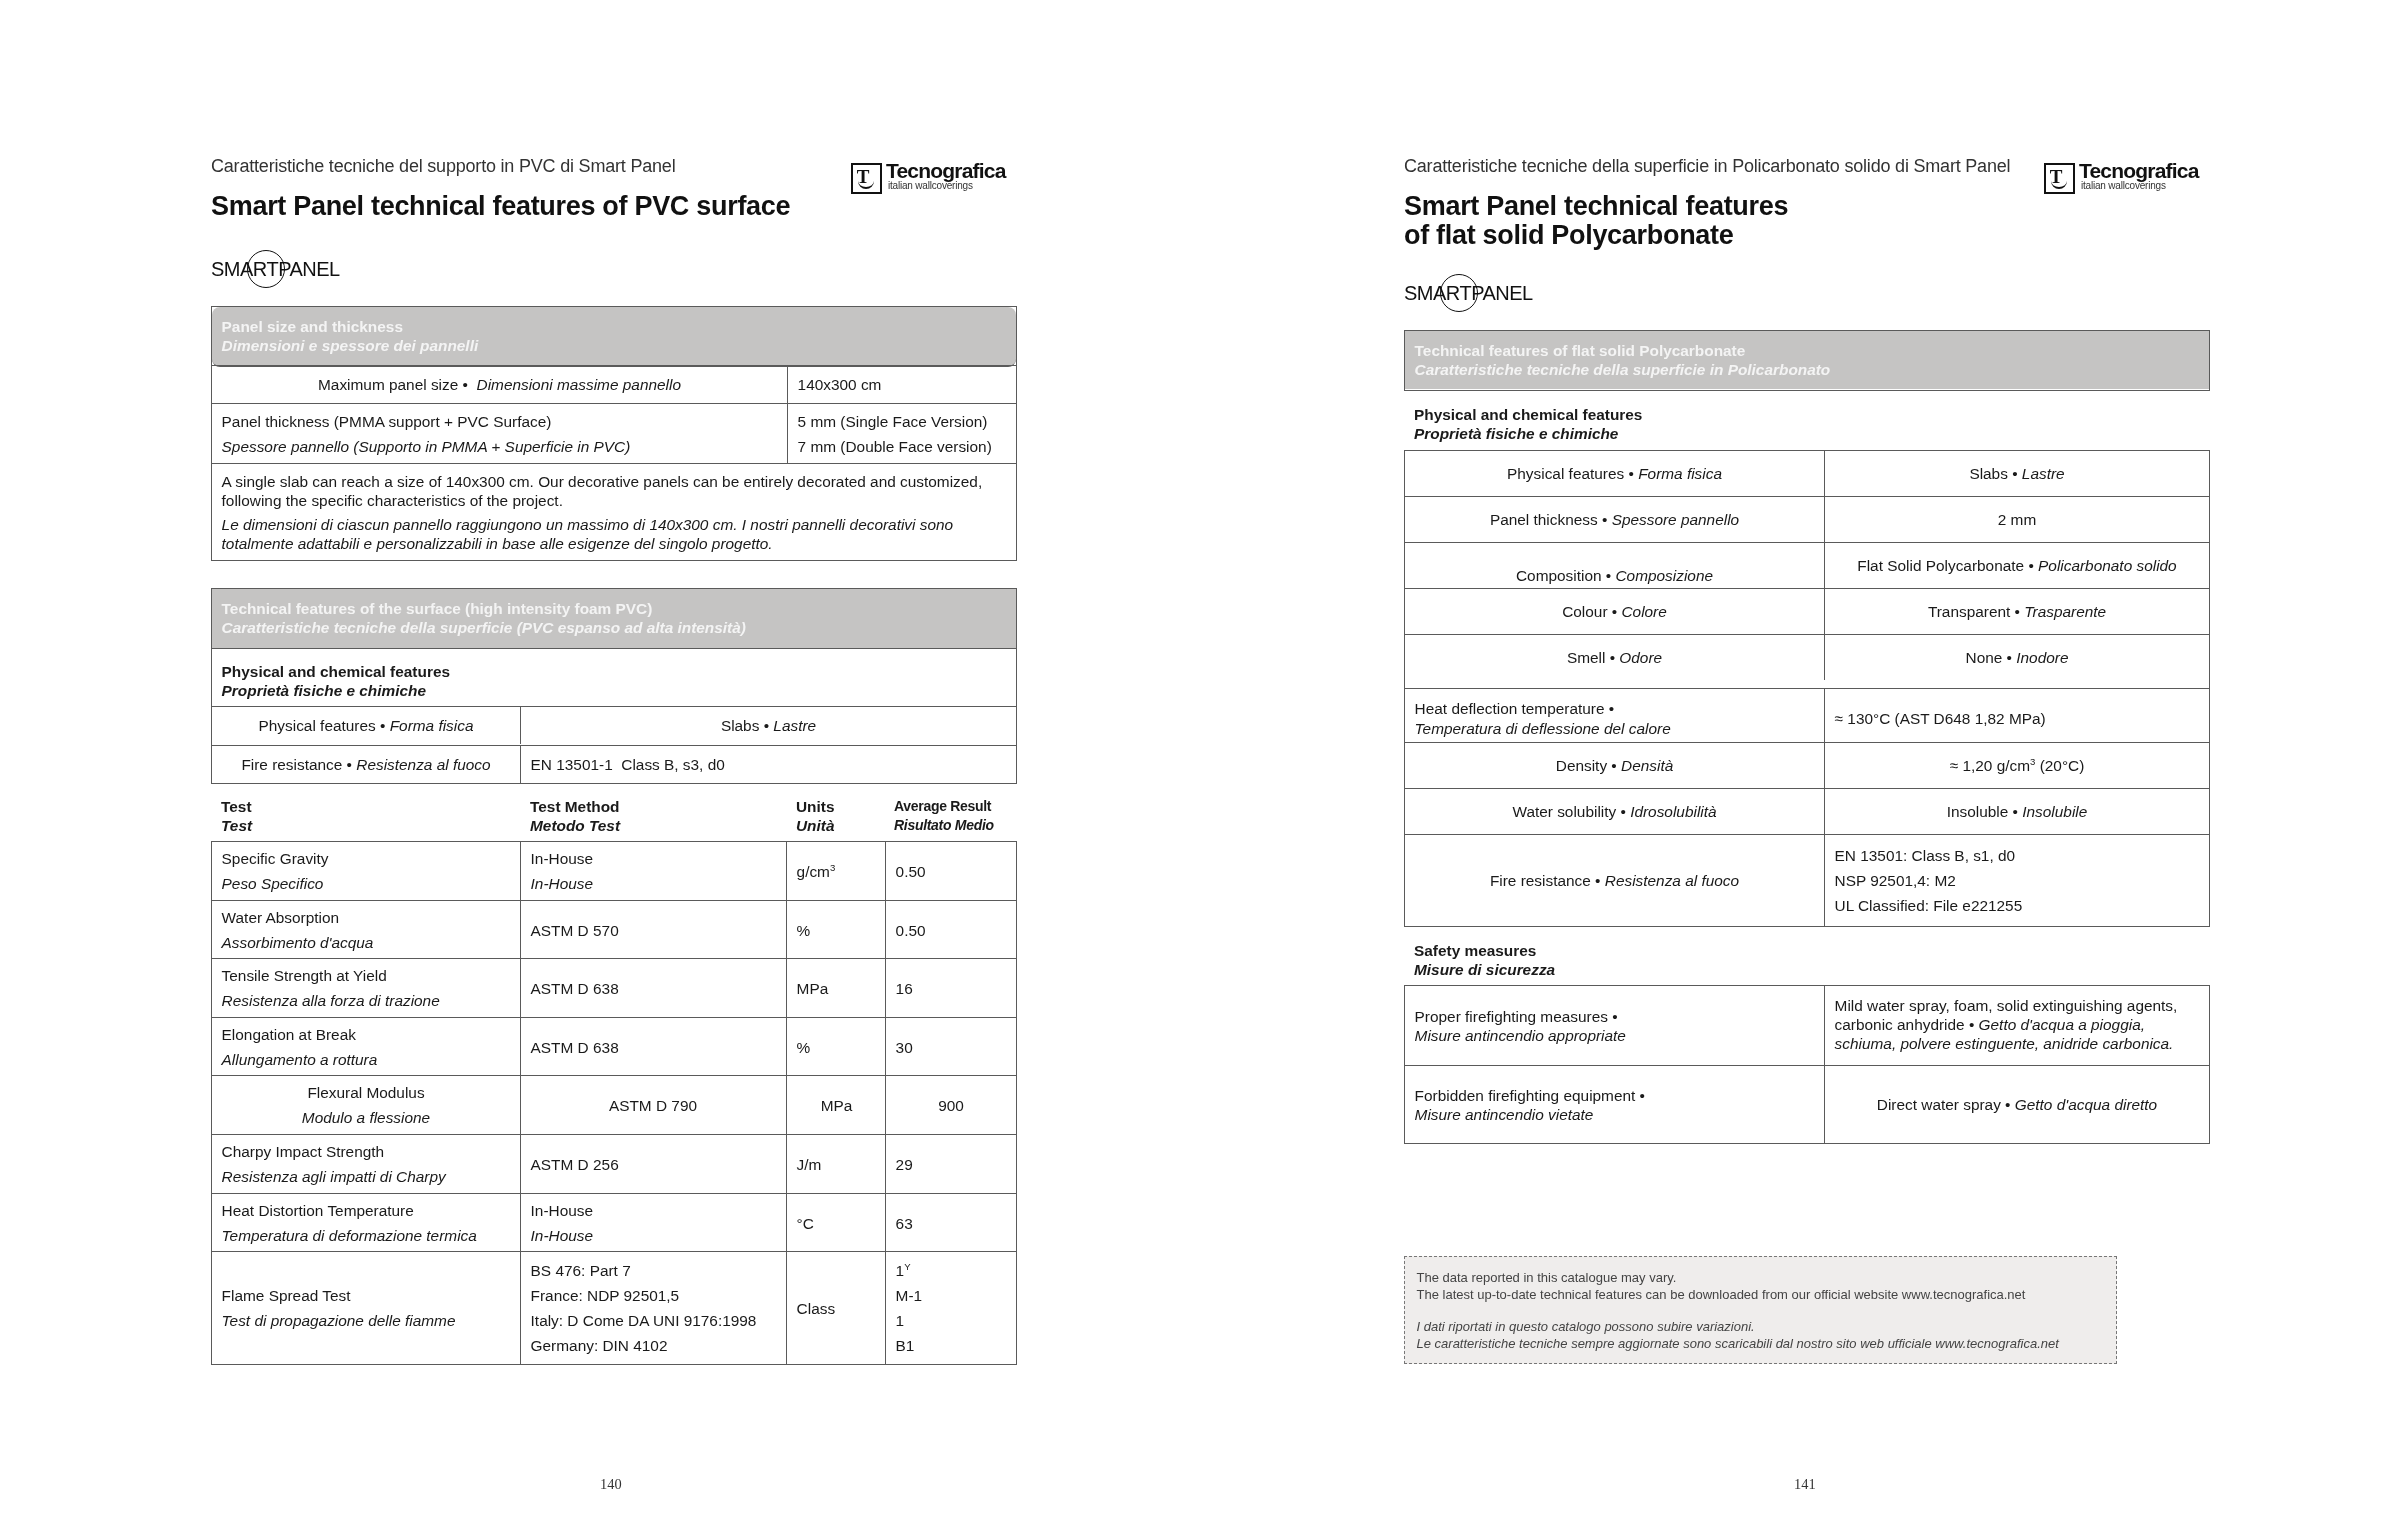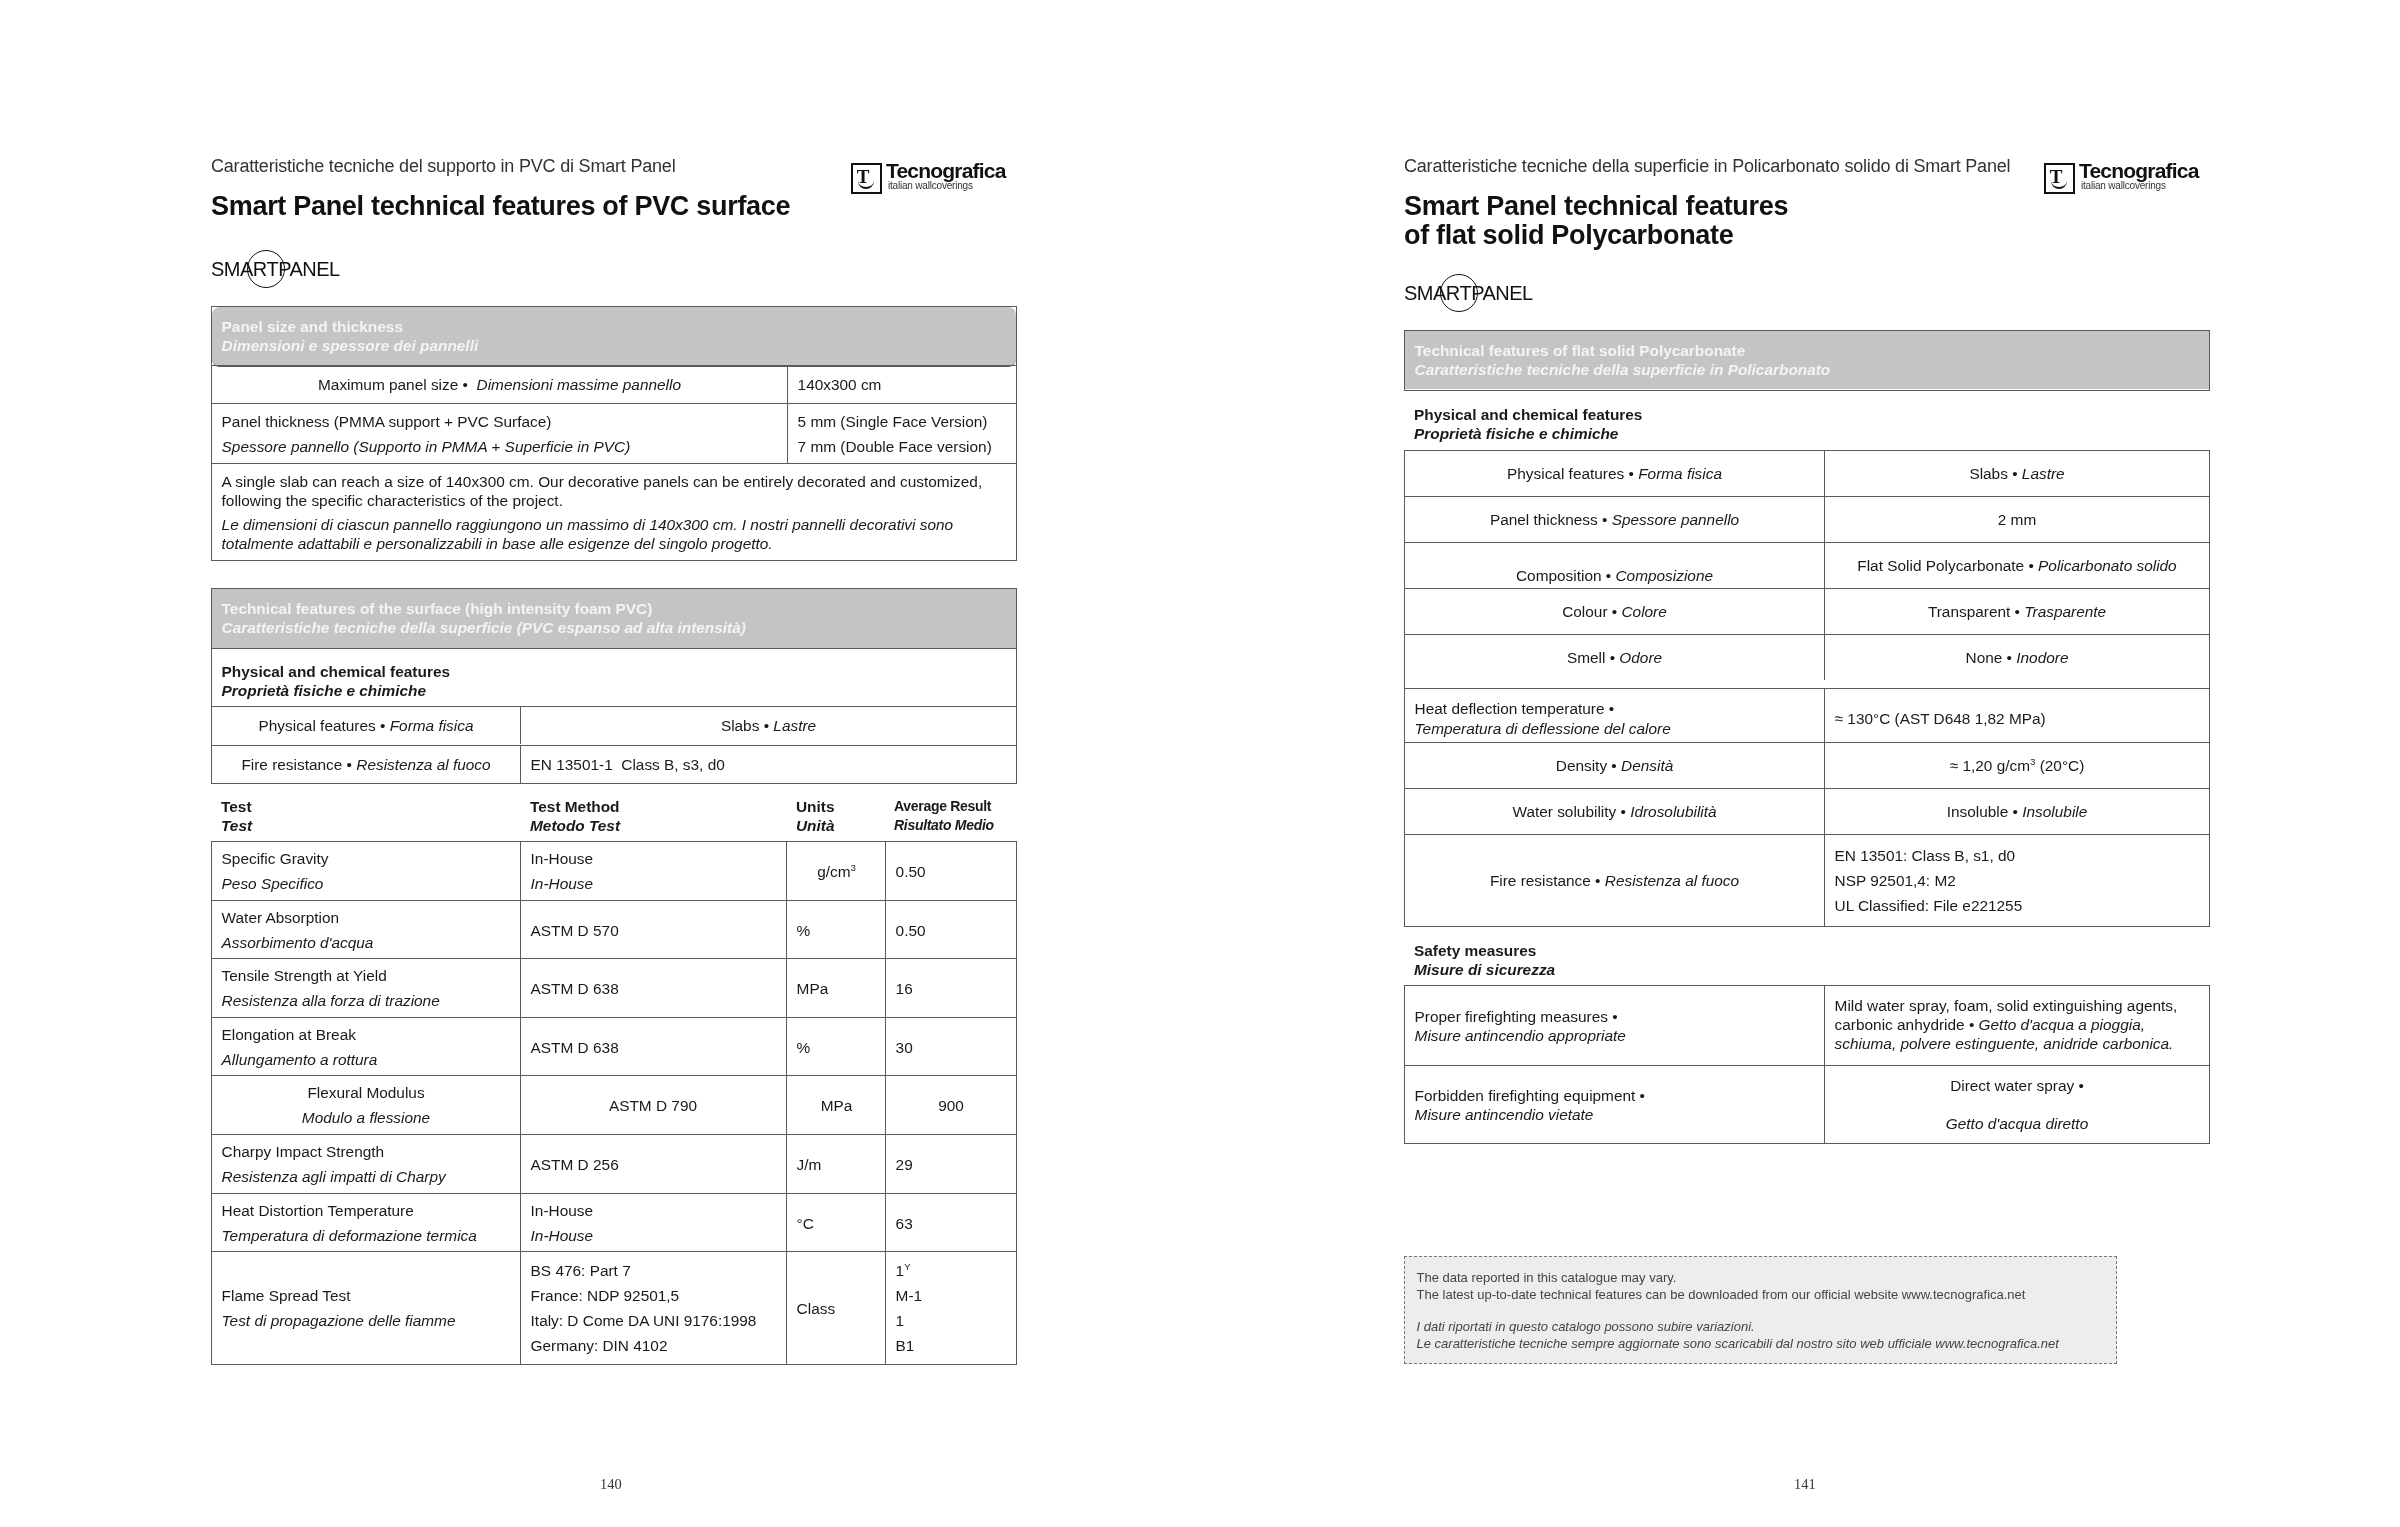--- a/index.html
+++ b/index.html
@@ -146,21 +146,21 @@
 
     <div class="row" style="top:0; height:59px;">
       <div class="cell" style="left:0; width:308px;">
           <span>Specific Gravity</span>
           <span class="it">Peso Specifico</span>
         </div>
       <div class="cell vline" style="left:308px; width:265px;">
           <span>In-House</span>
           <span class="it">In-House</span>
         </div>
-      <div class="cell vline" style="left:574px; width:100px;text-align:center;">
+      <div class="cell vline" style="left:574px; width:100px;">
           <span><span>g/cm</span><sup>3</sup></span>
         </div>
       <div class="cell vline" style="left:673px; right:0;">
           <span>0.50</span>
         </div>
     </div>
 
     <div class="row" style="top:59px; height:59px;">
       <div class="cell" style="left:0; width:308px;">
           <span>Water Absorption</span>
@@ -381,21 +381,21 @@
           <span>Proper firefighting measures •</span>
           <span class="it">Misure antincendio appropriate</span>
         </div>
       <div class="cell vline" style="left:419px; right:0; display:block; padding-top:9.6px;"><span>Mild water spray, foam, solid extinguishing agents, carbonic anhydride •</span> <span class="it">Getto d'acqua a pioggia, schiuma, polvere estinguente, anidride carbonica.</span></div>
     </div>
     <div class="row" style="top:79px; bottom:0; line-height:19px;">
       <div class="cell" style="left:0; width:419px;">
           <span>Forbidden firefighting equipment •</span>
           <span class="it">Misure antincendio vietate</span>
         </div>
-      <div class="cell vline" style="left:419px; right:0; flex-direction:column; align-items:center;text-align:center;"><span>Direct water spray •</span>&nbsp;<span class="it">Getto d'acqua diretto</span></div>
+      <div class="cell vline" style="left:419px; right:0; flex-direction:row; align-items:center;text-align:center;"><span>Direct water spray •</span>&nbsp;<span class="it">Getto d'acqua diretto</span></div>
     </div>
   </div>
 
   <div class="pagenum" style="left:593px;">141</div>
 </div>
 
 <div class="note">
   <div>The data reported in this catalogue may vary.</div>
   <div>The latest up-to-date technical features can be downloaded from our official website www.tecnografica.net</div>
   <div class="gap"></div>

